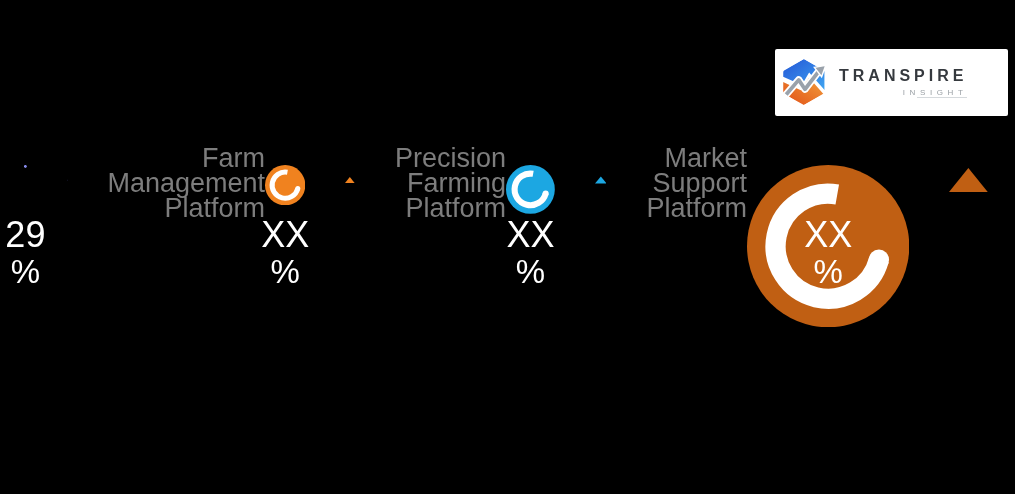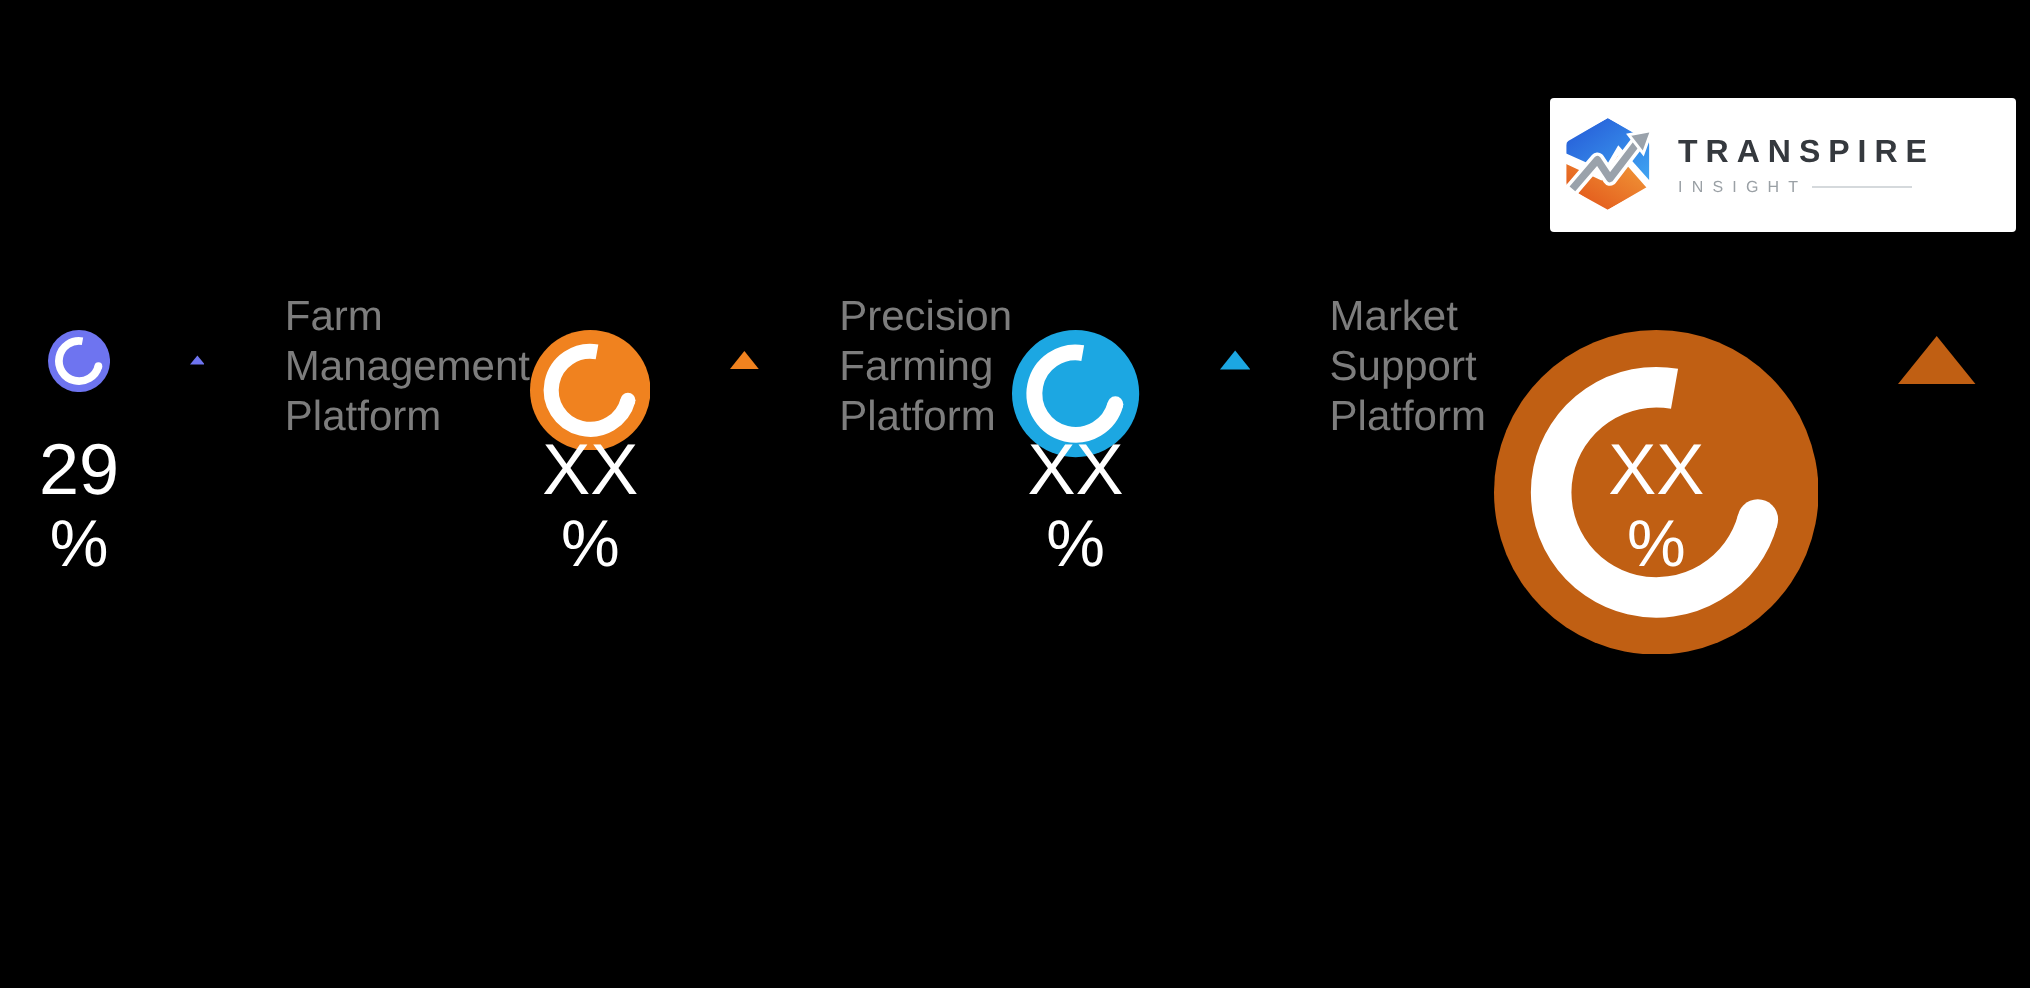--- a/index.html
+++ b/index.html
@@ -19,21 +19,21 @@
     border-radius: 2px;
     display: flex; align-items: center;
     padding: 0 0 0 6px; box-sizing: border-box; margin-top: 46px;
   }
   .logo-icon { width: 50px; height: 50px; flex: 0 0 auto; }
   .logo-text { margin-left: 8px; display: flex; flex-direction: column; }
   .logo-brand {
     font-size: 16px; font-weight: 600; letter-spacing: 4px;
     color: #35393e; line-height: 18px; white-space: nowrap;
   }
-  .logo-tag-row { display: flex; align-items: center; margin-top: 3px; }
+  .logo-tag-row { display: flex; align-items: flex-end; margin-top: 3px; flex-direction: column; }
   .logo-tagline {
     font-size: 8px; font-weight: 400; letter-spacing: 4.6px;
     color: #9aa0a5; line-height: 9px; white-space: nowrap;
   }
   .logo-rule { height: 1px; background: #d5d9dc; width: 50px; margin-left: 2px; }
 
   
   .cards {
     position: absolute; left: 24px; top: 0;
     display: flex;
@@ -52,23 +52,23 @@
     position: absolute; inset: 0;
     display: flex; flex-direction: column;
     align-items: center; justify-content: center;
     color: #ffffff;
   }
   .pct-value { font-size: 36px; line-height: 38px; }
   .pct-unit  { font-size: 33px; line-height: 36px; }
   .pointer { margin-top: 18px; width: 42px; height: 26px; }
   .label {
     margin-top: 26px;
-    font-size: 21px; line-height: 25px;
+    font-size: 27px; line-height: 25px;
     color: #7d7d7d;
-    text-align: left;
+    text-align: right;
     white-space: pre-line;
   }
 </style>
 </head>
 <body>
 
 <div class="logo-box">
   <svg class="logo-icon" viewBox="0 0 48 48">
     <defs>
       <linearGradient id="gBlue" x1="0" y1="0" x2="1" y2="1">

